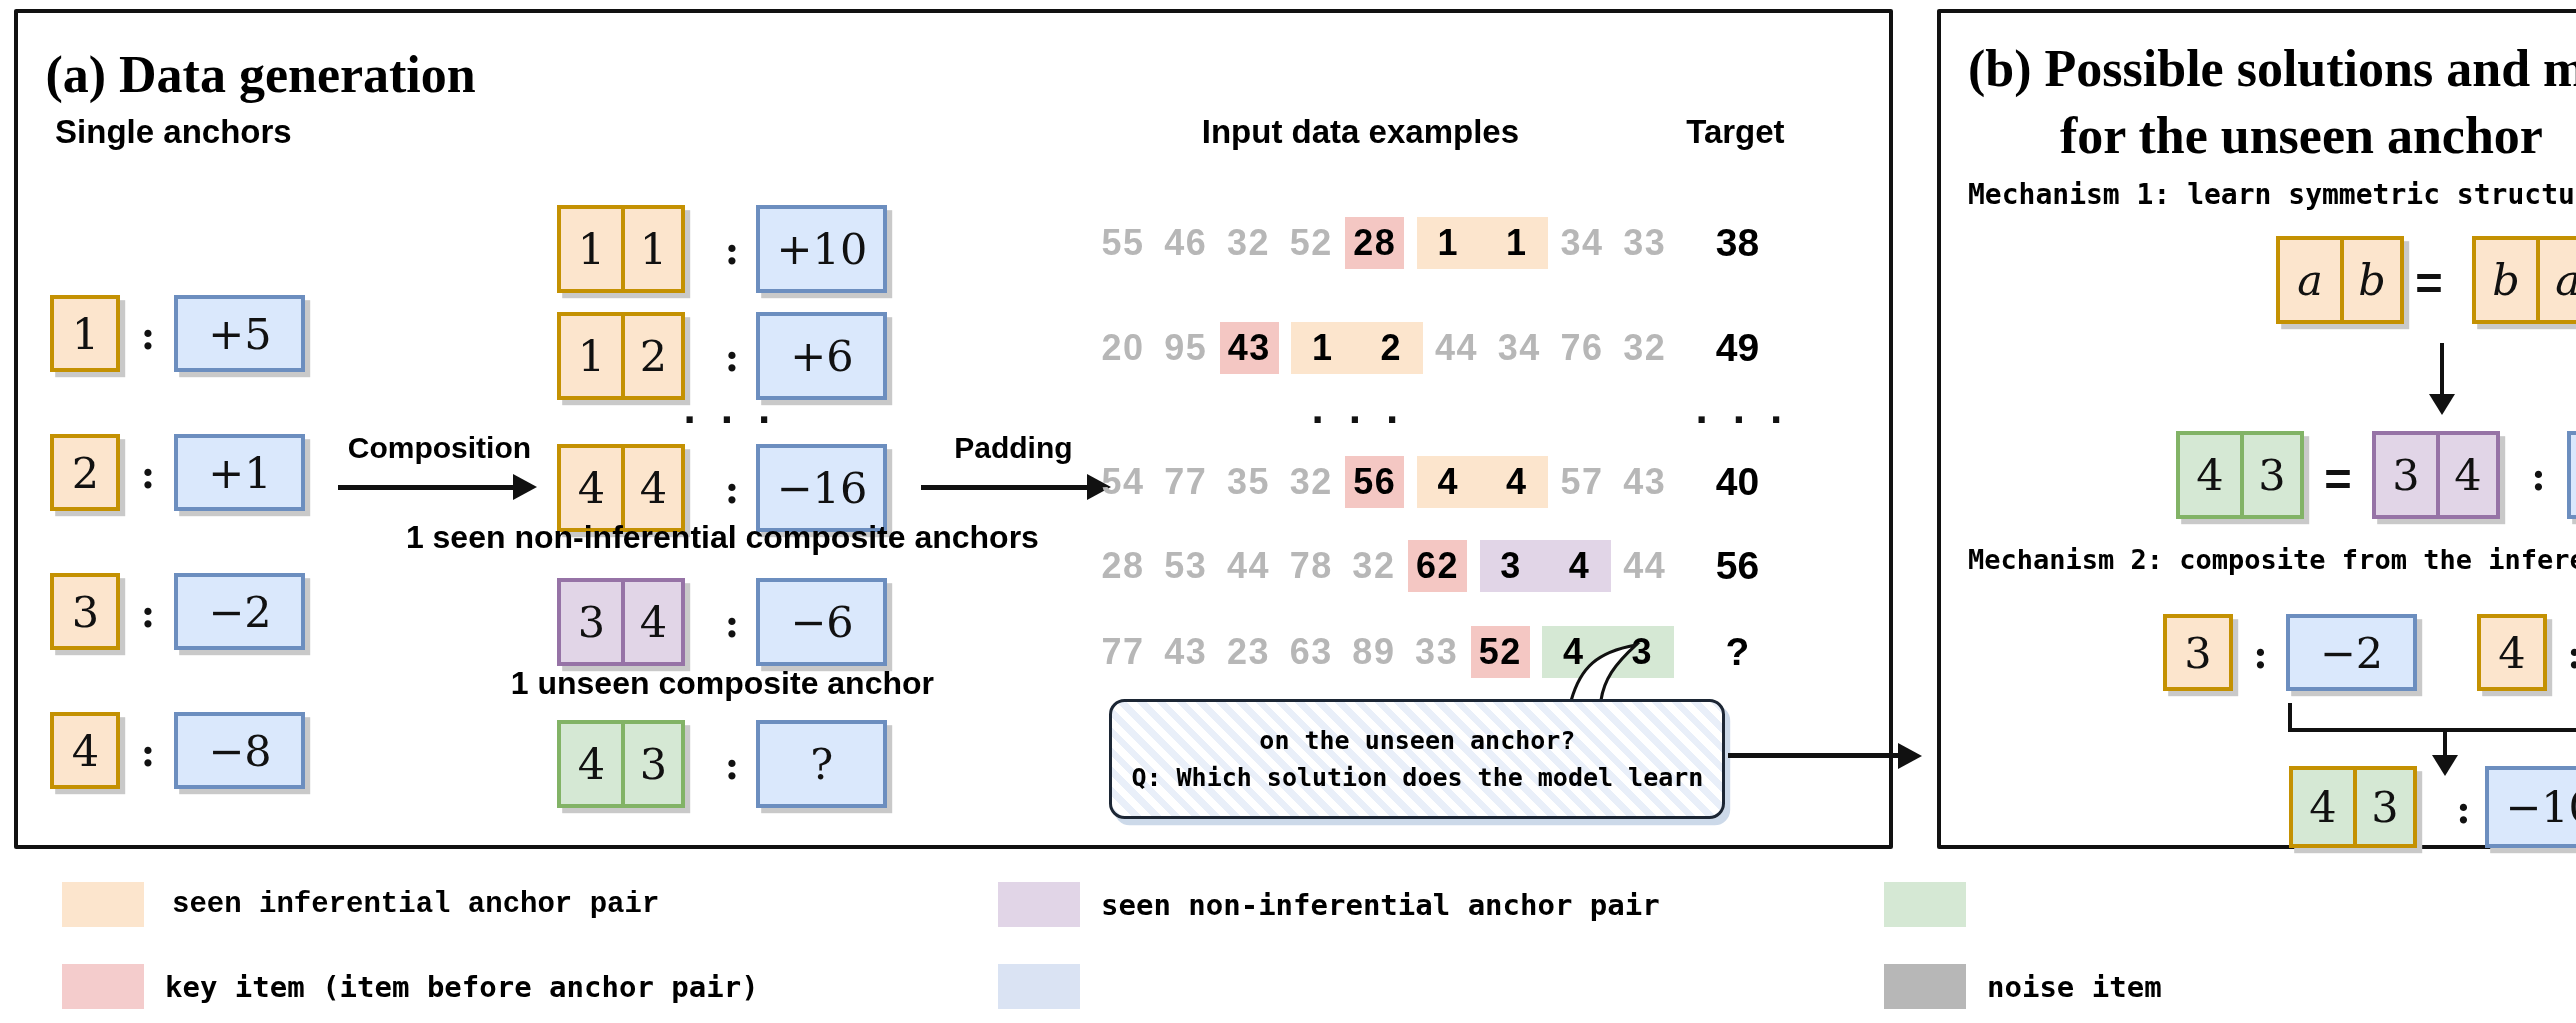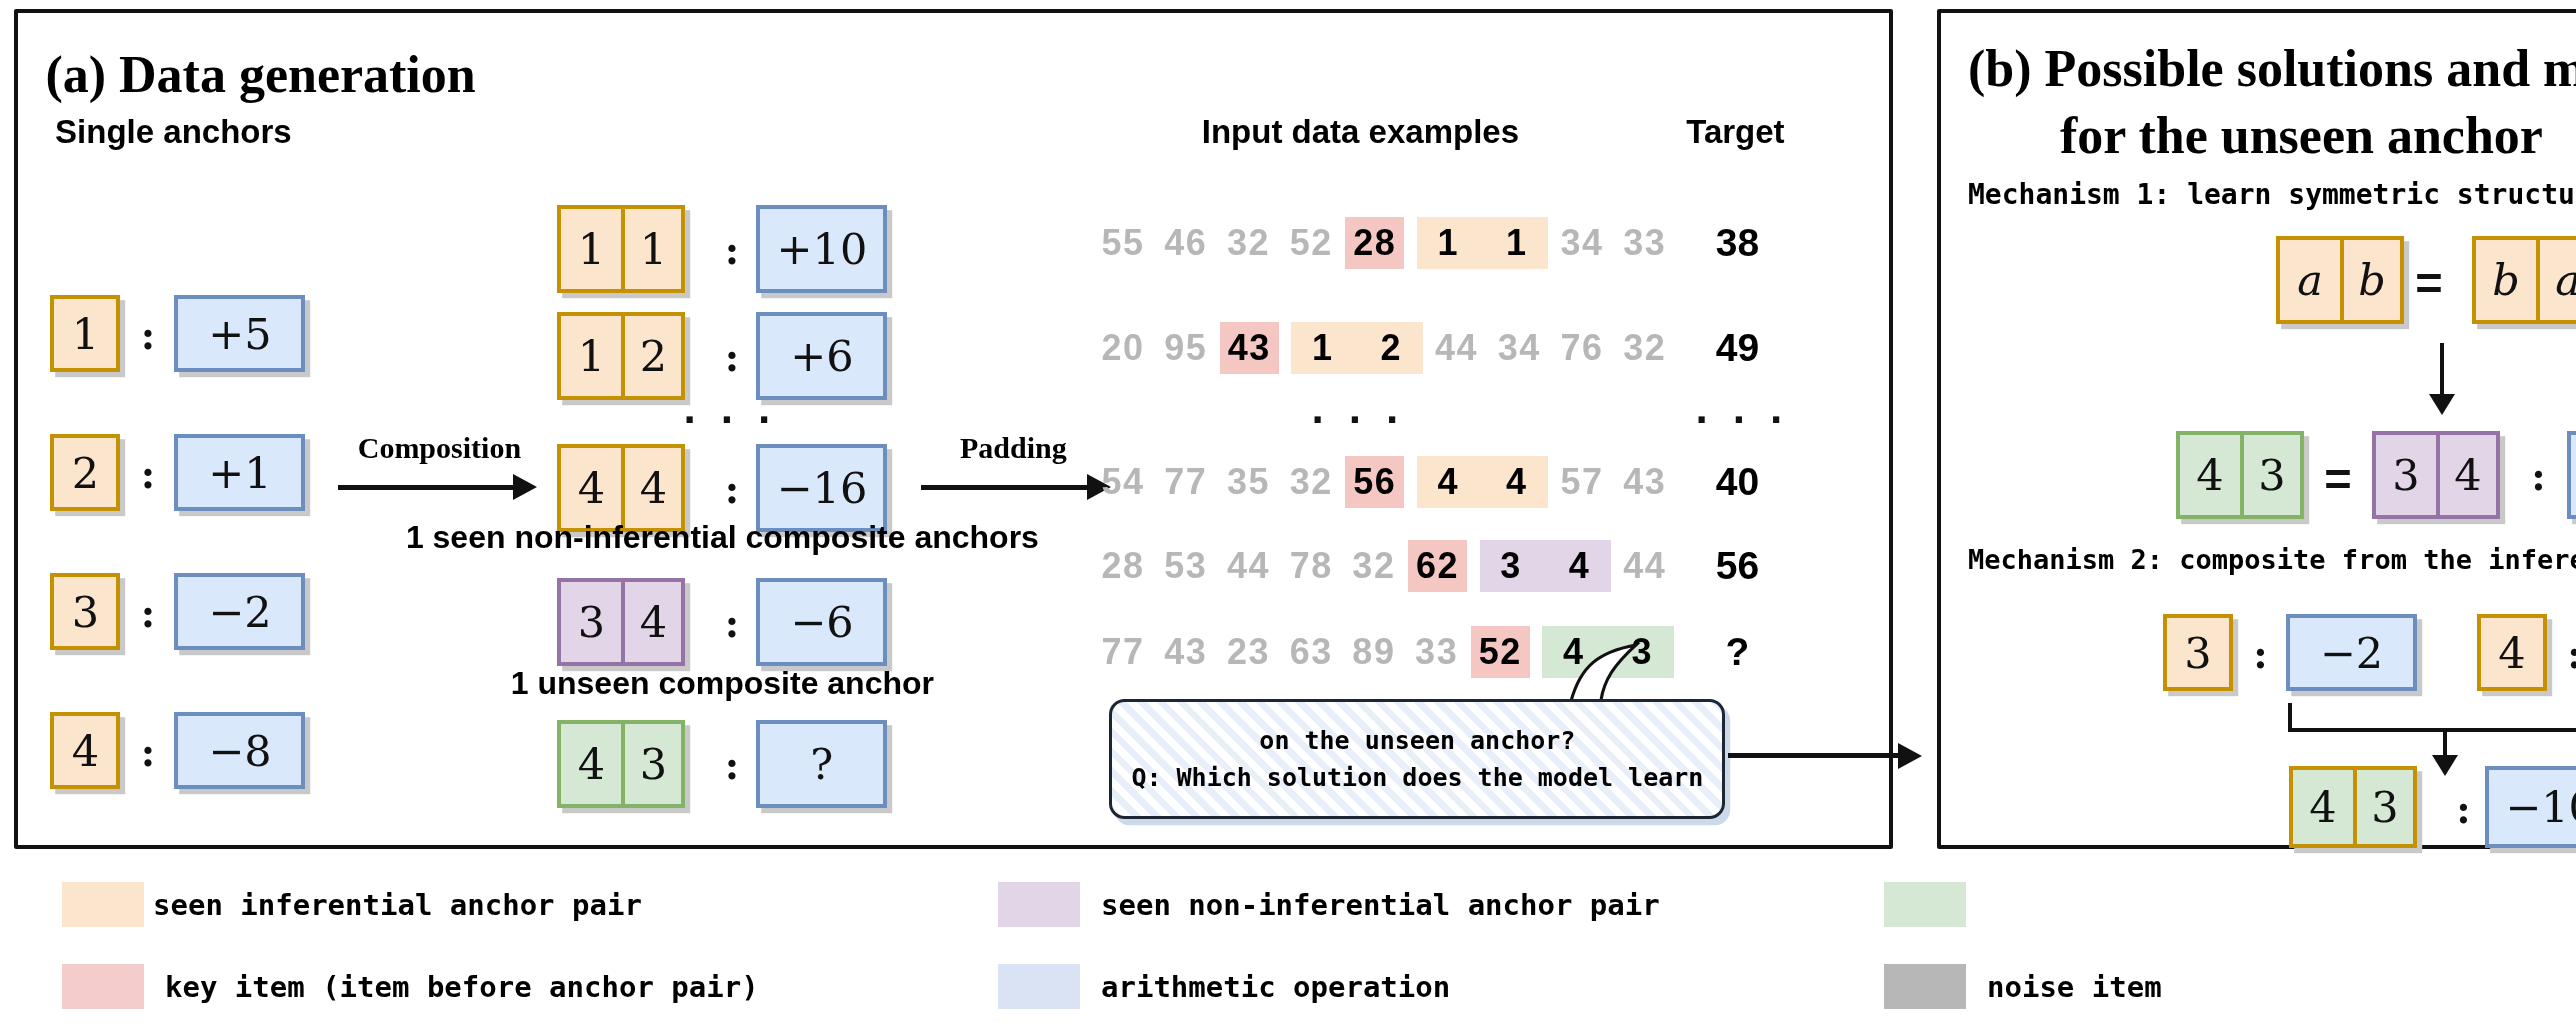--- a/index.html
+++ b/index.html
@@ -35,21 +35,21 @@
 
   .colon { position: absolute; width: 31px; text-align: center; font-family: "DejaVu Serif", serif; font-weight: bold; font-size: 39px; color: #111; }
   .eqsign { position: absolute; width: 36px; text-align: center; font-weight: bold; font-size: 47px; color: #111; }
   .dots { position: absolute; font-weight: bold; font-size: 44px; letter-spacing: 5.2px; color: #111; white-space: nowrap; }
 
   
   .hline { position: absolute; background: #111; height: 5.2px; }
   .vline { position: absolute; background: #111; width: 4.1px; }
   .tri-right { position: absolute; width: 0; height: 0; border-top: 13.4px solid transparent; border-bottom: 13.4px solid transparent; border-left: 24px solid #111; }
   .tri-down { position: absolute; width: 0; height: 0; border-left: 13px solid transparent; border-right: 13px solid transparent; border-top: 21.6px solid #111; }
-  .arrowlabel { position: absolute; transform: translateX(-50%); font-weight: bold; font-size: 30px; color: #000; white-space: nowrap; font-family: Liberation Serif, serif; }
+  .arrowlabel { position: absolute; transform: translateX(-50%); font-weight: bold; font-size: 30px; color: #000; white-space: nowrap; }
 
   
   .irow { position: absolute; left: 1083px; height: 62px; display: flex; align-items: center;
           font-weight: bold; font-size: 36px; letter-spacing: 1.5px; word-spacing: 8.2px; color: #b7b7b7; white-space: pre; }
   .hlkey { background: #f4c7c3; color: #000; padding: 5.2px 8.2px; margin: 0 12.4px; font-weight: bold; }
   .hlpair { display: inline-flex; gap: 47px; background: #fce5cd; color: #000; padding: 5.2px 20.6px; margin-right: 12.4px; font-weight: bold; }
   .hlpair.hp-purple { background: #e1d5e7; }
   .hlpair.hp-green { background: #d5e8d4; }
   .tgt { position: absolute; left: 1670px; width: 98px; height: 62px; display: flex; align-items: center; justify-content: center;
          font-weight: bold; font-size: 39px; color: #000; }
@@ -281,30 +281,29 @@
       <span class="cell" style="background:#d5e8d4;">3</span>
     </div>
     <div class="colon" style="left:507px; top:773px;">:</div>
     <div class="opbox" style="left:544px; top:753px; height:82px;">
         <span>−10</span>
       </div>
 
   </section>
 
   <div class="lg-swatch" style="left:62px; top:882px; background:#fce5cd;"></div>
-  <div class="lg-label" style="left:153px; top:882px;">seen inferential anchor pair</div>
+  <div class="lg-label" style="left:172px; top:882px;font-family:Liberation Mono, monospace;">seen inferential anchor pair</div>
 
   <div class="lg-swatch" style="left:998px; top:882px; background:#e1d5e7;"></div>
   <div class="lg-label" style="left:1101px; top:882px;">seen non-inferential anchor pair</div>
 
   <div class="lg-swatch" style="left:1884px; top:882px; background:#d5e8d4;"></div>
 
   <div class="lg-swatch" style="left:62px; top:964px; background:#f4cccc;"></div>
   <div class="lg-label" style="left:165px; top:964px;">key item (item before anchor pair)</div>
 
   <div class="lg-swatch" style="left:998px; top:964px; background:#dae3f3;"></div>
-  <div class="lg-label" style="left:1101px; top:964px;">arithmetic operation</div>
 
   <div class="lg-swatch" style="left:1884px; top:964px; background:#b7b7b7;"></div>
   <div class="lg-label" style="left:1987px; top:964px;">noise item</div>
 
 </div>
 
 
 </body></html>

